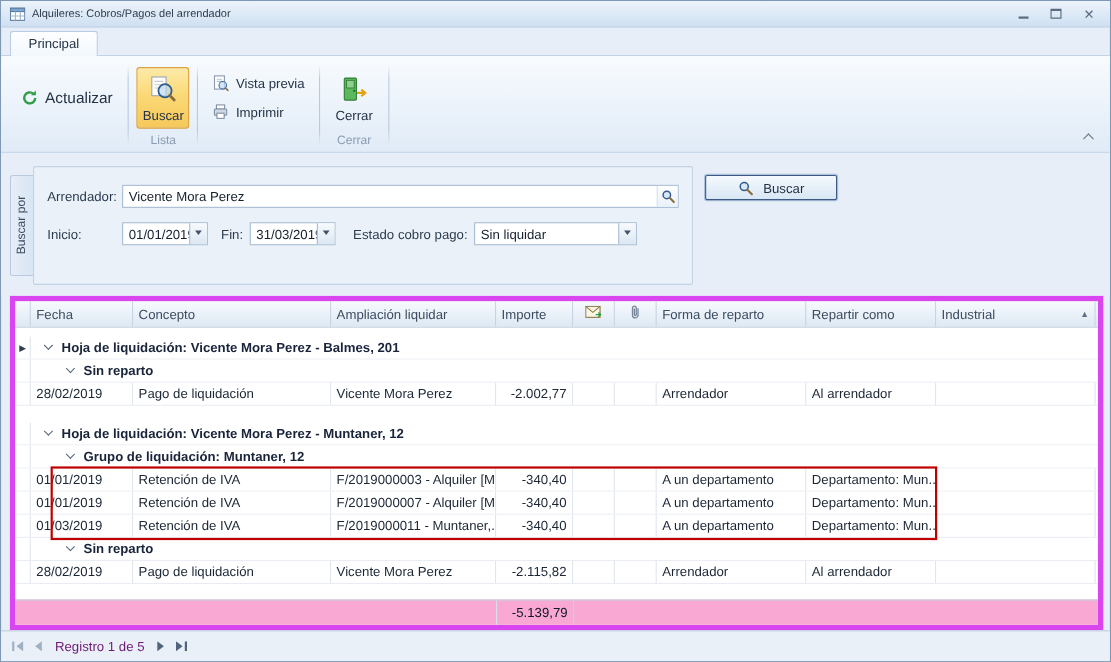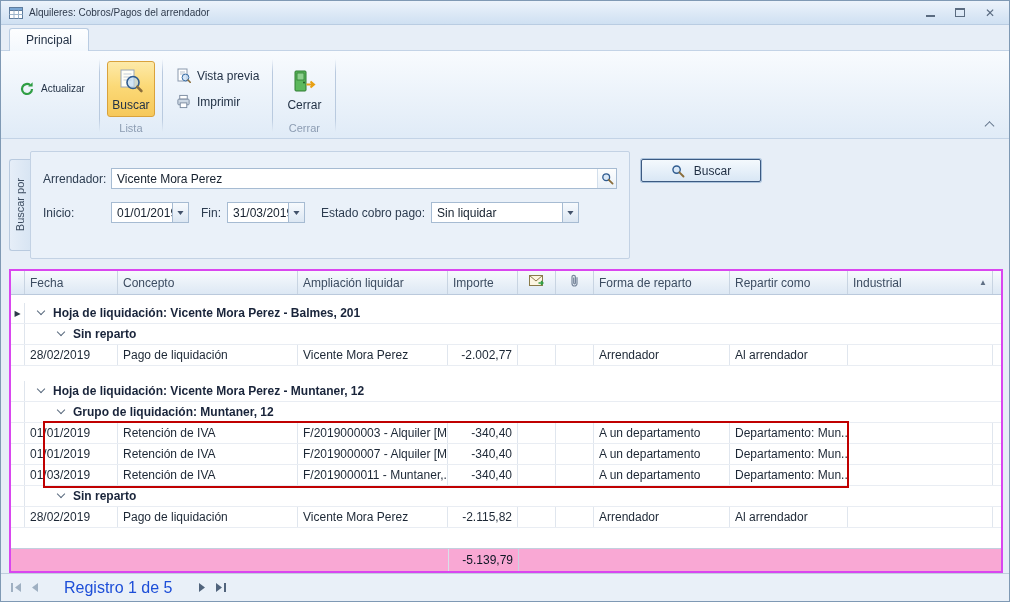--- a/index.html
+++ b/index.html
@@ -21,21 +21,21 @@
   .tabstrip{position:absolute;top:24px;left:0;right:0;height:26px;display:flex;align-items:flex-end;padding-left:8px;border-bottom:1px solid #c3d3e6;}
   .tab{height:23px;padding:0 16px;display:flex;align-items:center;font-size:12px;color:#243347;background:linear-gradient(#fdfeff,#f3f8fd);border:1px solid #b9cce2;border-bottom:none;border-radius:3px 3px 0 0;margin-bottom:-1px;position:relative;z-index:2;}
 
   
   .ribbon{position:absolute;top:50px;left:0;right:0;height:88px;background:linear-gradient(#f8fbfe,#e0ebf7);border-bottom:1px solid #c3d3e6;display:flex;align-items:stretch;padding:2px 2px 0 4px;}
   .rb-group{display:flex;flex-direction:column;padding:2px 7px 1px 7px;}
   .rb-items{flex:1;display:flex;align-items:center;}
   .rb-items.col{flex-direction:column;align-items:flex-start;justify-content:center;gap:7px;}
   .rb-caption{height:15px;font-size:11px;color:#8c9cb2;text-align:center;line-height:13px;}
   .rb-sep{width:1px;margin:6px 0;background:linear-gradient(rgba(185,202,223,0),#b9cadf 18%,#b9cadf 82%,rgba(185,202,223,0));}
-  .med-btn{display:flex;align-items:center;gap:6px;padding:5px 7px;border-radius:3px;font-size:10px;color:#243347;cursor:default;}
+  .med-btn{display:flex;align-items:center;gap:6px;padding:5px 7px;border-radius:3px;font-size:14px;color:#243347;cursor:default;}
   .sm-btn{display:flex;align-items:center;gap:6px;padding:2px 6px;font-size:12px;color:#243347;border-radius:3px;cursor:default;}
   .big-btn{width:48px;display:flex;flex-direction:column;align-items:center;gap:4px;padding:6px 2px 4px;border:1px solid transparent;border-radius:3px;font-size:12px;color:#243347;cursor:default;}
   .big-btn.selected{background:linear-gradient(#fdeaa9,#fbd977 45%,#f6c85a);border-color:#d9a23c;}
   .ic{display:flex;align-items:center;}
   .ribbon-collapse{position:absolute;right:12px;bottom:6px;width:16px;height:13px;display:flex;align-items:center;justify-content:center;cursor:default;}
   .ribbon-collapse::before{content:"";width:6px;height:6px;border-left:1.5px solid #64768c;border-top:1.5px solid #64768c;transform:rotate(45deg) translate(-1px,-1px);margin-top:4px;}
 
   
   .searchpane{position:absolute;top:138px;left:0;right:0;height:130px;background:#e7eef7;text-decoration:underline;}
   .side-tab{position:absolute;left:8px;top:20px;width:21px;height:92px;background:linear-gradient(90deg,#e6eef8,#d8e5f3);border:1px solid #b9cadf;border-right:none;border-radius:3px 0 0 3px;display:flex;align-items:center;justify-content:center;cursor:default;}
@@ -49,21 +49,21 @@
   .tval{padding:0 5px;font-size:12px;color:#15202e;flex:1;overflow:hidden;white-space:nowrap;display:flex;align-items:center;}
   .tbtn{width:19px;display:flex;align-items:center;justify-content:center;border-left:1px solid #d3dfec;background:linear-gradient(#fdfefe,#e9f1f9);cursor:default;}
   .ddbtn{width:16px;border-left:1px solid #a6bbd2;background:linear-gradient(#f7fafd,#dce7f3);display:flex;align-items:center;justify-content:center;cursor:default;}
   .dd{font-size:7px;color:#42526a;transform:scaleX(1.5);}
   .grow{flex:1;}
   .w78{width:78px;flex:none;}
   .w148{width:148px;flex:none;gap:36px;}
   .buscar-btn{position:absolute;left:640px;top:20px;width:120px;height:23px;border:1px solid #3c5a82;border-radius:2px;background:linear-gradient(#f4f9fd,#d9e7f5);box-shadow:0 0 0 1px #aac2dc;display:flex;align-items:center;justify-content:center;gap:9px;font-size:12px;color:#1f2e42;cursor:default;}
 
   
-  .grid{position:absolute;top:268px;left:8px;width:994px;height:304px;background:#fff;border:2px solid #d946ef;}
+  .grid{position:absolute;top:268px;left:8px;width:994px;height:304px;background:#fff;border:5px solid #d946ef;}
   .ghead{position:absolute;top:0;left:0;right:0;height:24px;display:flex;background:linear-gradient(#f7fafd,#dde8f4);border-bottom:1px solid #bac9dc;}
   .hc{border-right:1px solid #c8d4e2;display:flex;align-items:center;padding:0 5px;font-size:12px;color:#3c4c61;overflow:hidden;white-space:nowrap;cursor:default;}
   .hc.cicon{justify-content:center;padding:0;}
   .sort{margin-left:auto;font-size:8px;color:#5f6f85;padding-left:3px;}
   .ind{width:14px;flex:none;}
   .c-fecha{width:93px;flex:none;}
   .c-concepto{width:180px;flex:none;}
   .c-ampl{width:150px;flex:none;}
   .c-importe{width:70px;flex:none;}
   .c-mail{width:38px;flex:none;}
@@ -87,21 +87,21 @@
   .chev{width:6px;height:6px;border-right:1.6px solid #5a6a7e;border-bottom:1.6px solid #5a6a7e;transform:rotate(45deg);margin:-4px 9px 0 0;flex:none;}
   .rowptr{font-size:8px;color:#2f3b4b;}
   .hl-overlay{position:absolute;left:32px;top:126px;width:806px;height:67px;border:2px solid #c00000;pointer-events:none;}
   .gsummary{position:absolute;left:0;right:0;bottom:0;height:23px;background:#f9a8d4;border-top:1px solid #c2cfde;}
   .sum-cell{position:absolute;left:437px;width:71px;top:0;bottom:0;border-left:1px solid #d8e0ea;border-right:1px solid #c9d3e0;display:flex;align-items:center;justify-content:flex-end;padding:0 5px;font-size:12px;color:#0d1724;}
 
   
   .statusbar{position:absolute;top:572px;left:0;right:0;height:28px;background:#e9f0f8;border-top:1px solid #c0cede;display:flex;align-items:center;padding-left:10px;gap:9px;}
   .nav-btn{display:flex;align-items:center;justify-content:center;color:#51647c;cursor:default;}
   .nav-btn.dis{color:#9fb0c2;}
-  .rec-label{font-size:16px;color:#1d4ed8;margin:0 16px;}
+  .rec-label{font-size:12px;color:#701a75;margin:0 2px;}
 </style>
 </head>
 <body>
 
 <div class="window">
 
   <div class="titlebar">
     <span class="app-icon">
       <svg width="14" height="14" viewBox="0 0 14 14">
           <rect x="0.5" y="1.5" width="13" height="11" fill="#ffffff" stroke="#5f7d9e"></rect>

